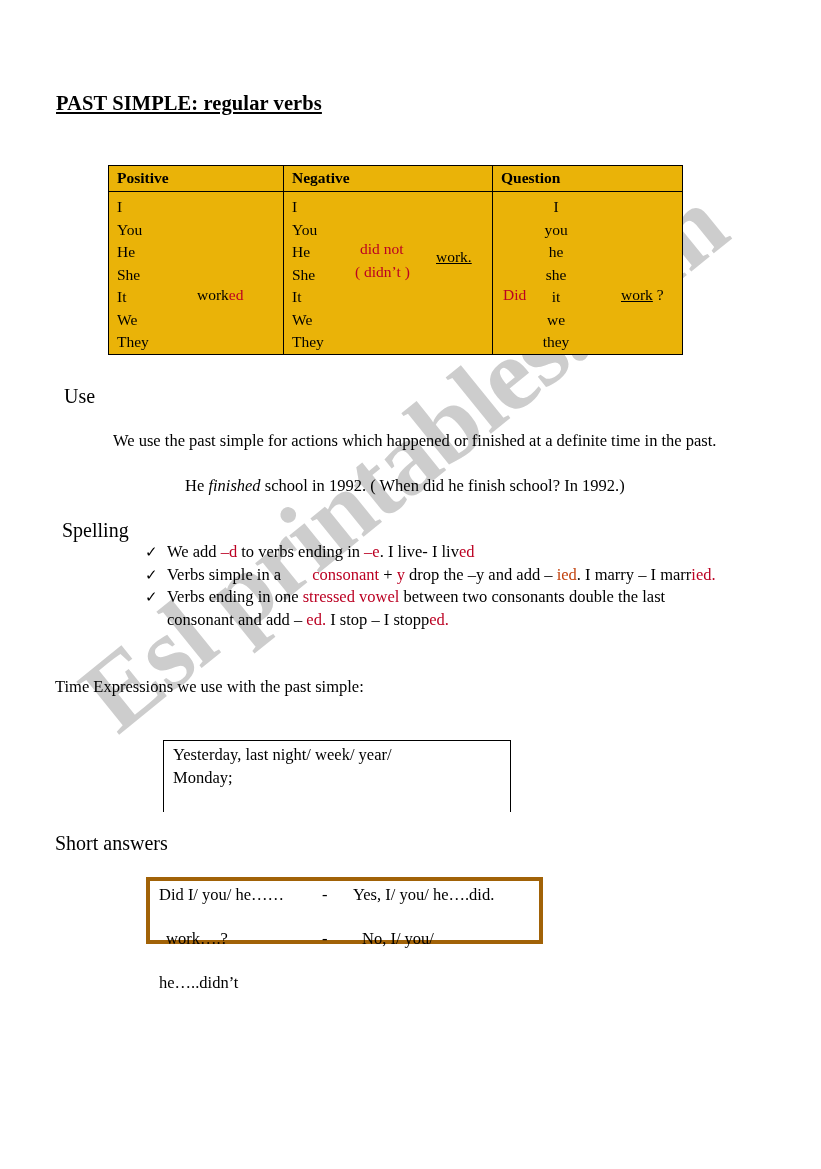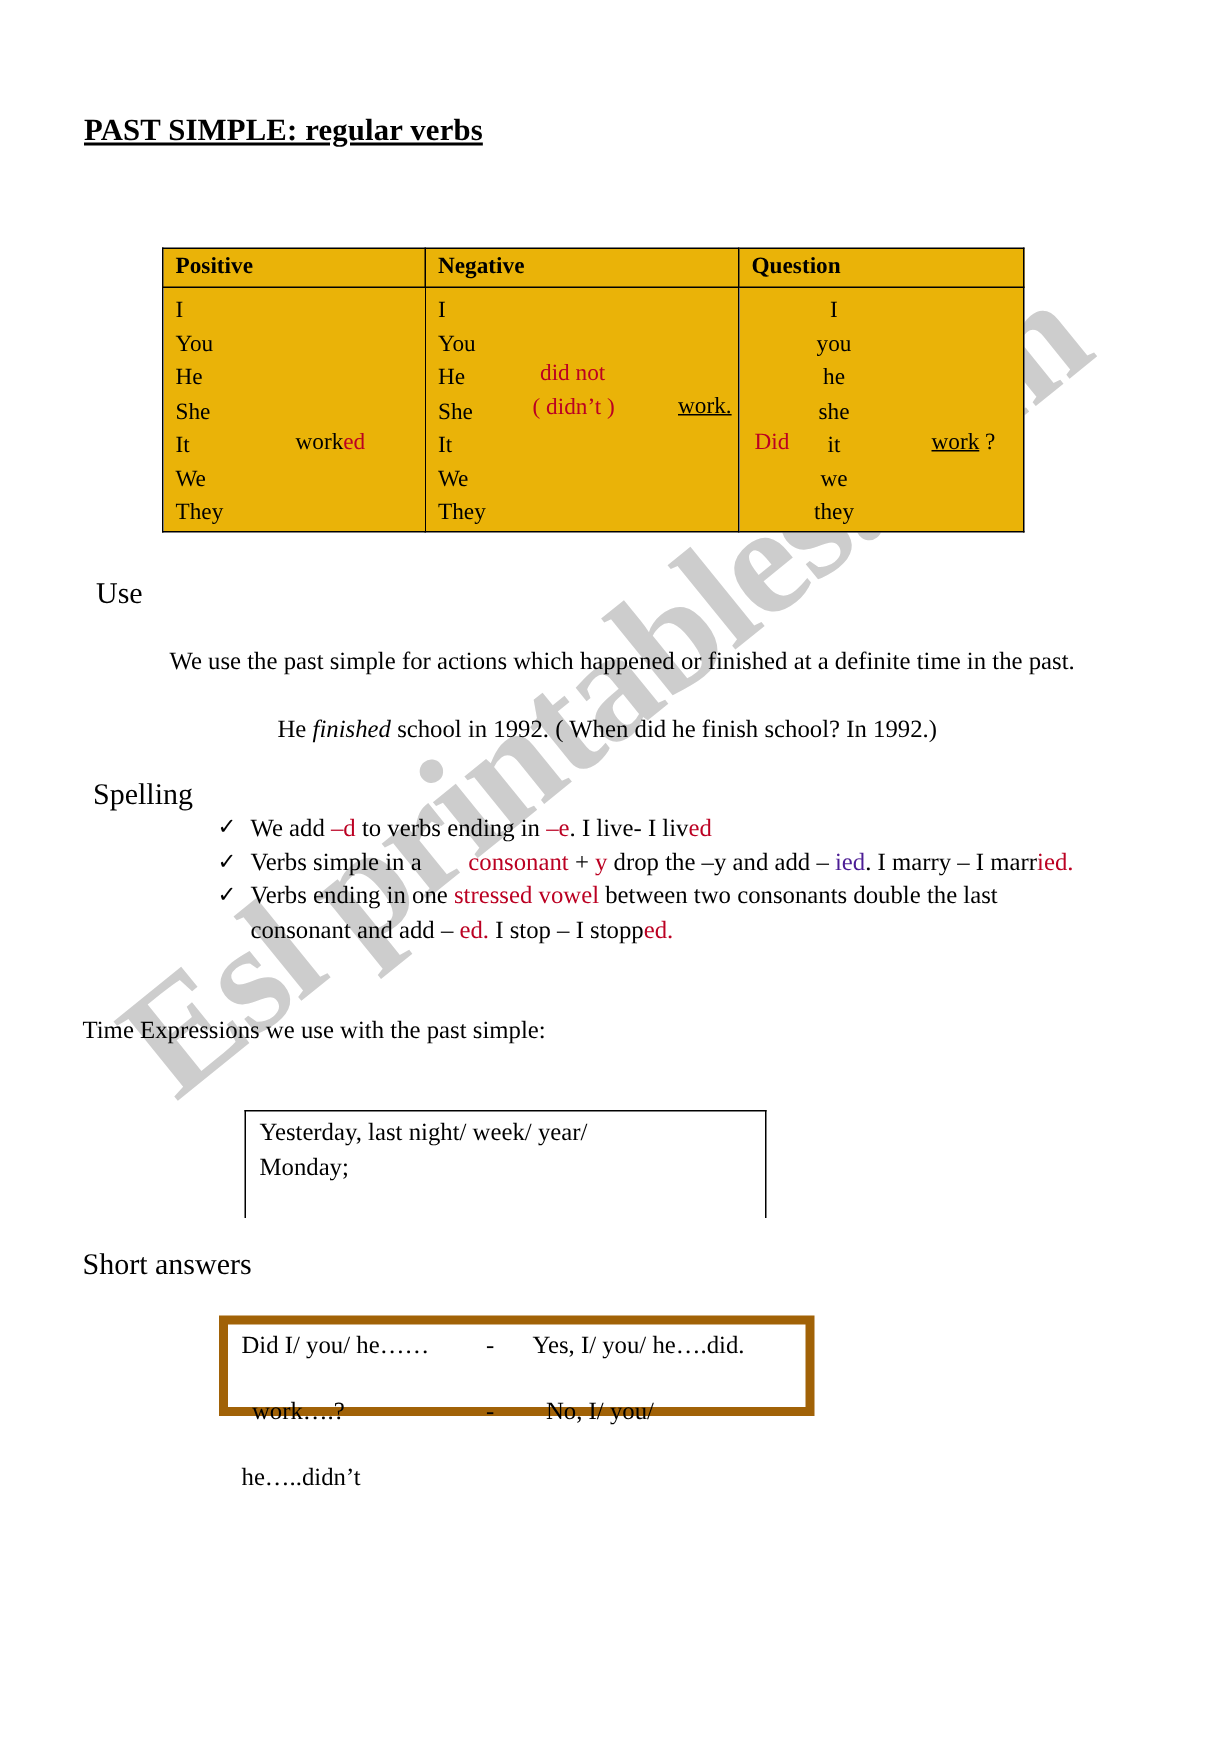--- a/index.html
+++ b/index.html
@@ -46,21 +46,21 @@
 
   
   #content {
     position: relative;
     z-index: 10;
   }
 
   .title {
     position: absolute;
     left: 56px;
-    top: 76px;
+    top: 92px;
     font-size: 20.5px;
     font-weight: bold;
     text-decoration: underline;
     letter-spacing: 0.1px;
     white-space: nowrap;
   }
 
   
   .conj-table {
     position: absolute;
@@ -116,25 +116,24 @@
   .neg-contr {
     position: absolute;
     left: 71px;
     top: 71px;
     white-space: nowrap;
     color: #bb0022;
   }
   .neg-verb {
     position: absolute;
     left: 152px;
-    top: 70px;
+    top: 56px;
     white-space: nowrap;
     color: #000000;
     text-decoration: underline;
-    margin-left: 16px;
   }
 
   .que-body { position: relative; height: 152px; }
   .que-pron {
     position: absolute;
     left: 0;
     top: 4px;
     width: 126px;
     text-align: center;
     line-height: 22.5px;
@@ -234,21 +233,21 @@
   }
   .time-box div { white-space: nowrap; }
 
   
   .short-box {
     position: absolute;
     left: 146px;
     top: 877px;
     width: 397px;
     height: 67px;
-    border: 6px solid #a16207;
+    border: 4px solid #a16207;
     background: transparent;
     font-size: 16.5px;
     line-height: 22px;
     box-sizing: border-box;
   }
   .sa-row {
     position: relative;
     height: 22px;
     white-space: nowrap;
   }
@@ -346,21 +345,21 @@
 
     <div class="sec-label spell-label">Spelling</div>
 
     <div class="spell-list">
       <div class="spell-item">
         <span class="spell-check">✓</span>
         <span class="spell-text"><span>We add </span><span style="color: rgb(187, 0, 34);">–d</span><span> to verbs ending in </span><span style="color: rgb(187, 0, 34);">–e</span><span>. I live- I liv</span><span style="color: rgb(187, 0, 34);">ed</span></span>
       </div>
       <div class="spell-item">
         <span class="spell-check">✓</span>
-        <span class="spell-text"><span>Verbs simple in a </span><span style="color: rgb(187, 0, 34); margin-left: 27px;">consonant</span><span> + </span><span style="color: rgb(187, 0, 34);">y</span><span> drop the –y and add – </span><span style="color: #4c1d95;">ied</span><span>. I marry – I marr</span><span style="color: rgb(187, 0, 34);">ied.</span></span>
+        <span class="spell-text"><span>Verbs simple in a </span><span style="color: rgb(187, 0, 34); margin-left: 27px;">consonant</span><span> + </span><span style="color: rgb(187, 0, 34);">y</span><span> drop the –y and add – </span><span style="color: #c2410c;">ied</span><span>. I marry – I marr</span><span style="color: rgb(187, 0, 34);">ied.</span></span>
       </div>
       <div class="spell-item">
         <span class="spell-check">✓</span>
         <span class="spell-text"><span>Verbs ending in one </span><span style="color: rgb(187, 0, 34);">stressed vowel</span><span> between two consonants double the last consonant and add – </span><span style="color: rgb(187, 0, 34);">ed.</span><span> I stop – I stopp</span><span style="color: rgb(187, 0, 34);">ed.</span></span>
       </div>
     </div>
 
     <div class="para time-intro">Time Expressions we use with the past simple:</div>
 
     <div class="time-box">

